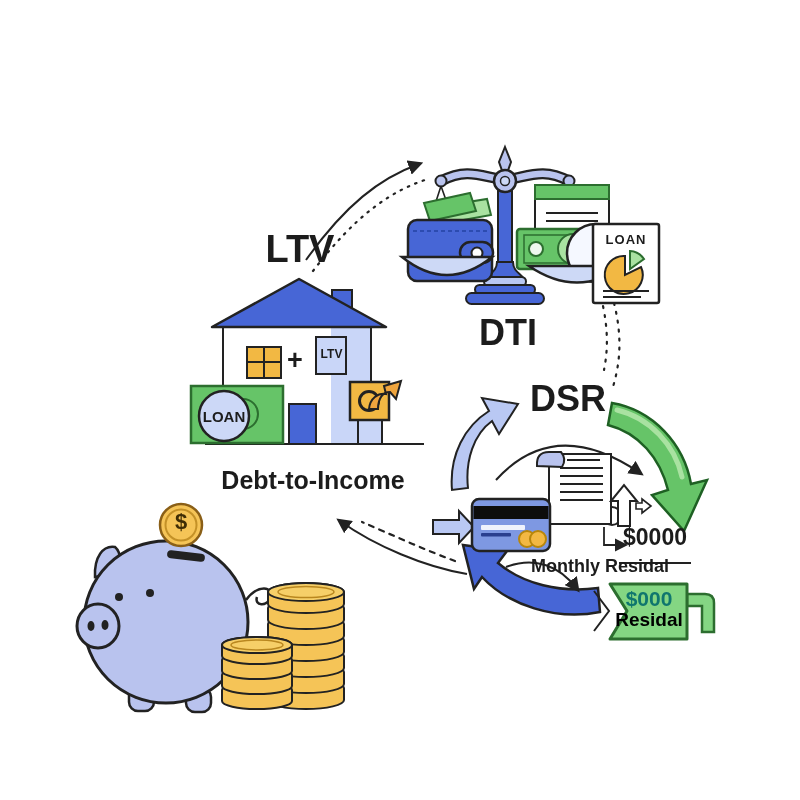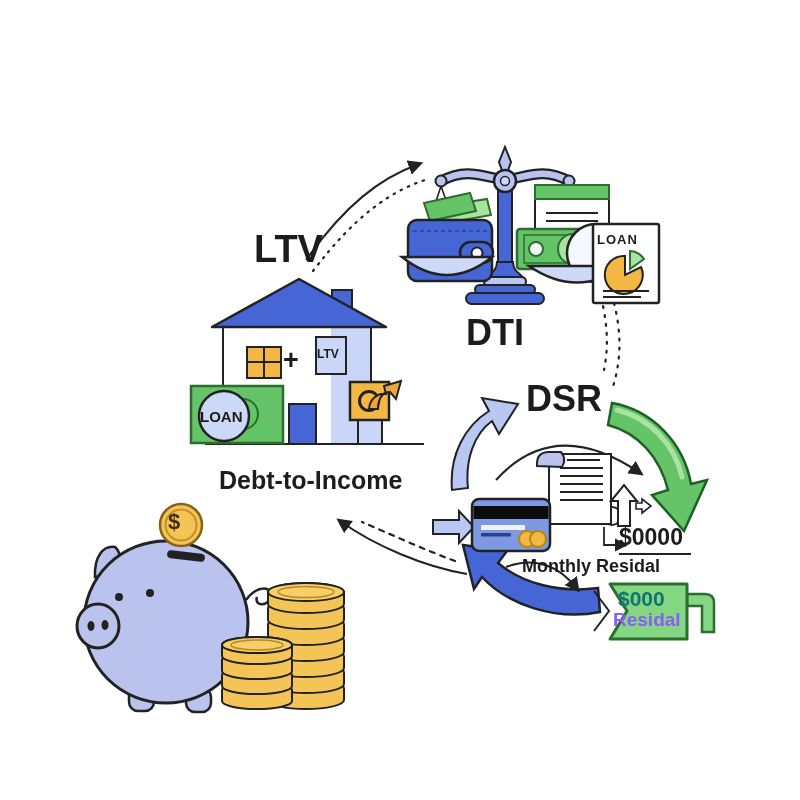--- a/index.html
+++ b/index.html
@@ -5,31 +5,31 @@
   :root{
     --c-blue:#4766d6; --c-light_blue:#b9c8f3; --c-pale_blue:#cdd9f6; --c-periwinkle:#b9c3ee;
     --c-wall_blue:#c9d6f8; --c-green:#66c468; --c-light_green:#a9e2a1; --c-banner_green:#84d683;
     --c-dark_green:#2c6e2f; --c-gold:#f2b843; --c-coin_gold:#f5c457; --c-card_blue:#7e98e2;
     --c-outline:#222222; --c-ink:#1c1c1c;
   }
   html,body{margin:0;padding:0;background:#fff;}
   .canvas{position:relative;width:800px;height:800px;background:#fff;overflow:hidden;
           font-family:"Liberation Sans",sans-serif;color:var(--c-ink);}
   .canvas svg{position:absolute;left:0;top:0;}
-  .txt{position:absolute;text-align:left;line-height:1.05;color:var(--c-ink);white-space:nowrap;}
+  .txt{position:absolute;text-align:center;line-height:1.05;color:var(--c-ink);white-space:nowrap;}
   .h1{font-weight:700;font-size:36px;}
   .ltv-h{left:254px;top:230px;width:92px;font-size:38px;}
   .dti-h{left:466px;top:298px;width:84px;margin-top:16px;}
   .dsr-h{left:526px;top:380px;width:84px;}
   .d2i{left:219px;top:467px;width:188px;font-size:25px;font-weight:700;}
   .amt{left:619px;top:525px;width:72px;font-size:23px;font-weight:700;
-       border-bottom:2.5px solid #222;padding-bottom:4px;}
+       border-bottom:2.5px solid #222;padding-bottom:13px;}
   .minc{left:522px;top:557px;width:156px;font-size:18px;font-weight:600;}
   .ramt{left:618px;top:588px;width:62px;font-size:21px;font-weight:700;color:#0f766e;}
-  .rword{left:613px;top:610px;width:72px;font-size:19px;font-weight:600;color:#8b5cf6;}
+  .rword{left:613px;top:610px;width:72px;font-size:19px;font-weight:600;color:#000000;}
   .loan-b{left:200px;top:409px;width:48px;font-size:15px;font-weight:700;}
   .loan-c{left:597px;top:233px;width:58px;font-size:13px;font-weight:700;letter-spacing:1px;}
   .ltv-box{left:317px;top:348px;width:29px;font-size:12px;font-weight:700;}
   .plus{left:283px;top:346px;width:24px;font-size:27px;font-weight:600;}
   .coin-d{left:168px;top:510px;width:26px;font-size:22px;font-weight:700;color:#3f2d05;}
   
   .f-blue{fill:var(--c-blue)} .f-lblue{fill:var(--c-light_blue)} .f-pblue{fill:var(--c-pale_blue)}
   .f-peri{fill:var(--c-periwinkle)} .f-wall{fill:var(--c-wall_blue)} .f-green{fill:var(--c-green)}
   .f-lgreen{fill:var(--c-light_green)} .f-bgreen{fill:var(--c-banner_green)} .f-gold{fill:var(--c-gold)}
   .f-cgold{fill:var(--c-coin_gold)} .f-card{fill:var(--c-card_blue)} .f-white{fill:#ffffff}

